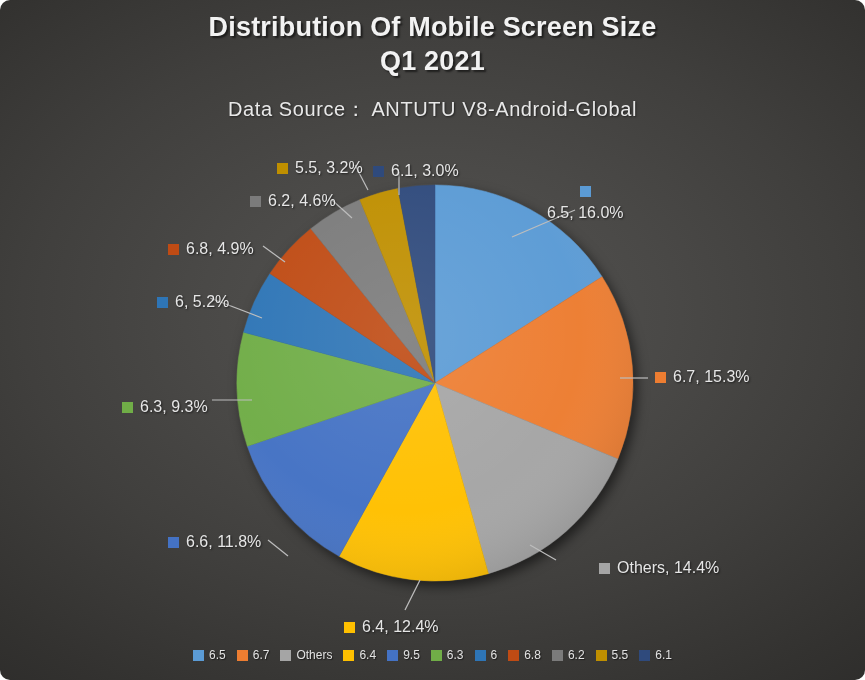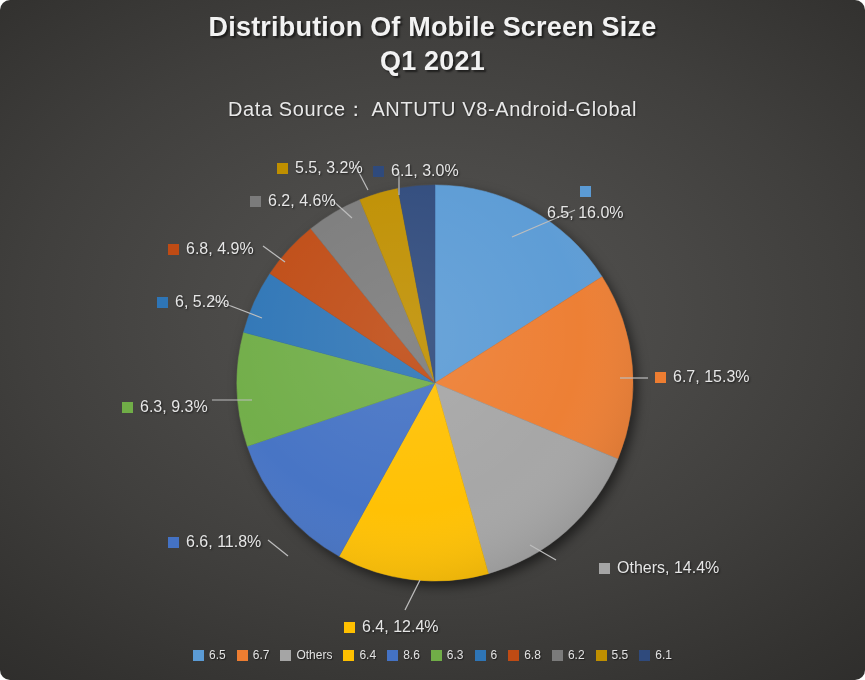--- a/index.html
+++ b/index.html
@@ -231,21 +231,21 @@
       <div class="legend-item">
         <span class="swatch" style="background: rgb(165, 165, 165);"></span>
         <span>Others</span>
       </div>
       <div class="legend-item">
         <span class="swatch" style="background: rgb(255, 192, 0);"></span>
         <span>6.4</span>
       </div>
       <div class="legend-item">
         <span class="swatch" style="background: rgb(68, 114, 196);"></span>
-        <span>8.6</span>
+        <span>9.5</span>
       </div>
       <div class="legend-item">
         <span class="swatch" style="background: rgb(112, 173, 71);"></span>
         <span>6.3</span>
       </div>
       <div class="legend-item">
         <span class="swatch" style="background: rgb(46, 117, 182);"></span>
         <span>6</span>
       </div>
       <div class="legend-item">

